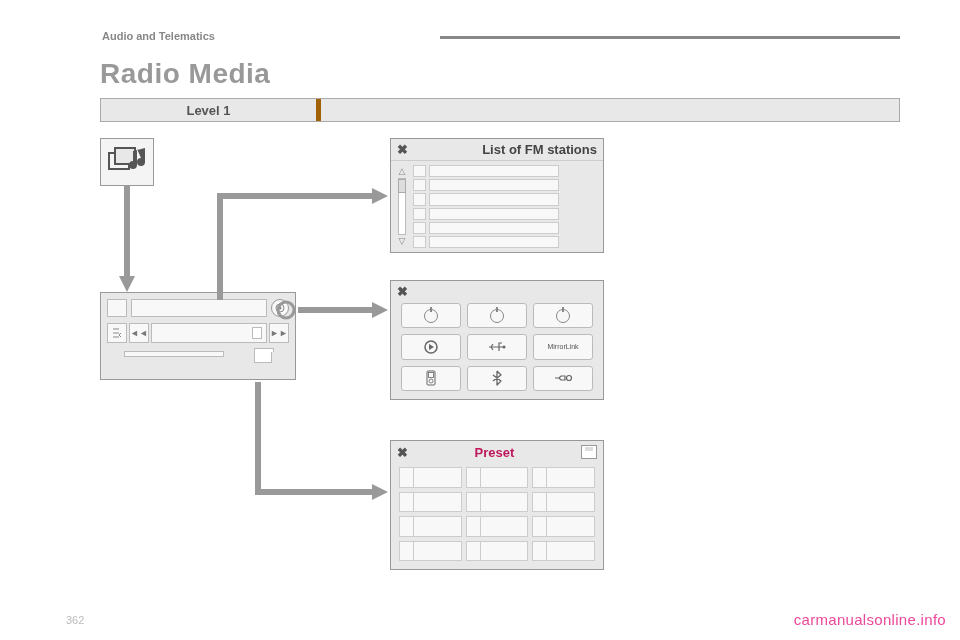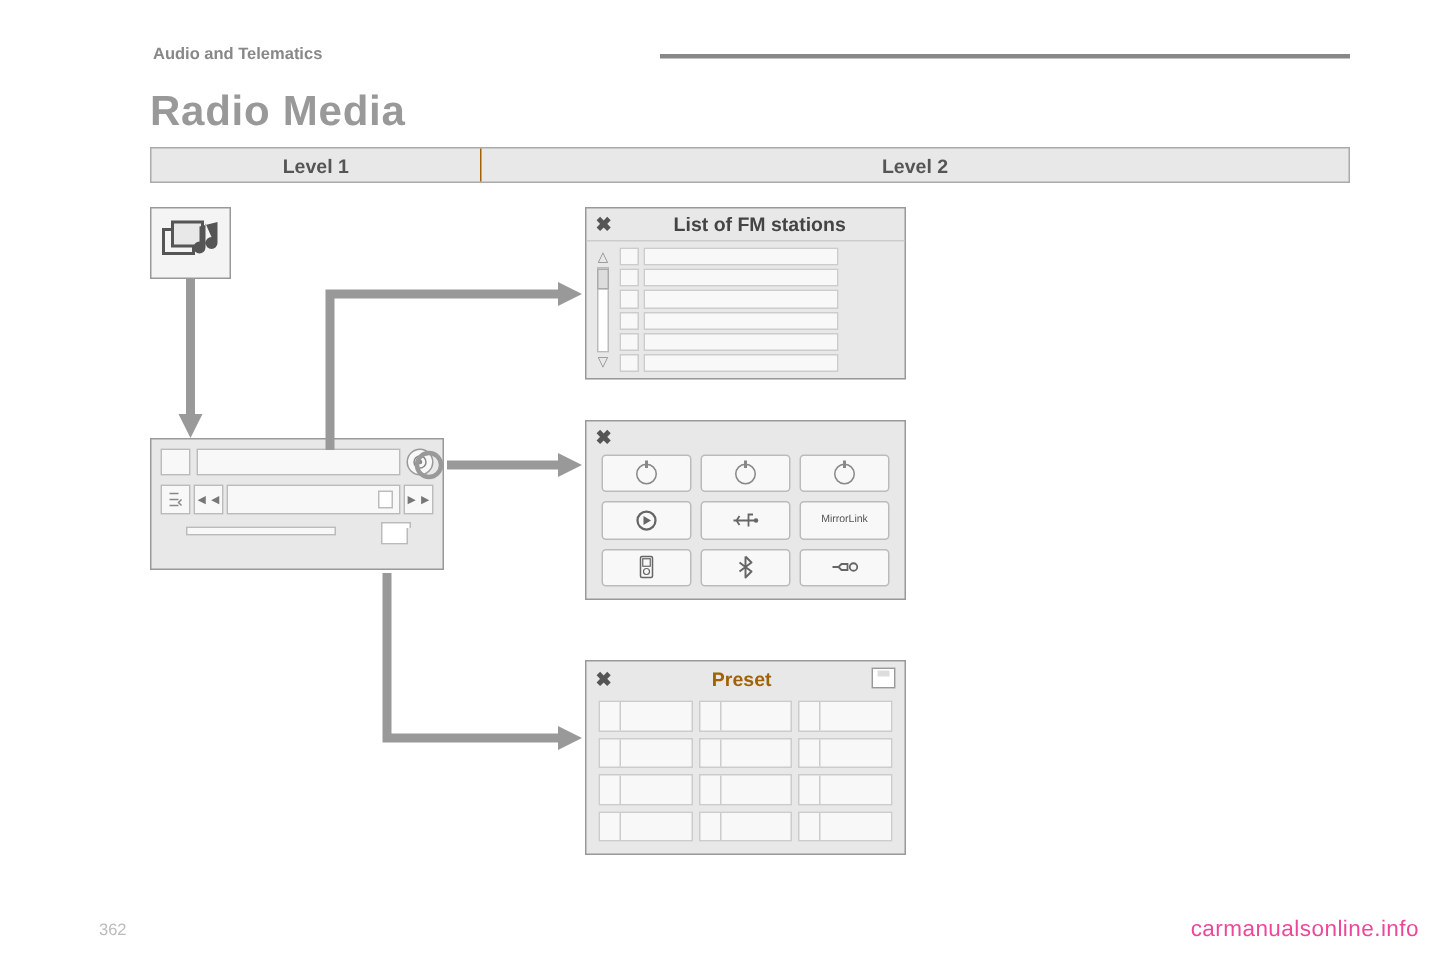--- a/index.html
+++ b/index.html
@@ -42,21 +42,21 @@
       top: 98px;
       left: 100px;
       right: 60px;
       height: 24px;
       display: flex;
       border: 1px solid #aaa;
       background: #e8e8e8;
     }
     .level-cell {
       flex: 0 0 220px;
-      border-right: 1px solid #a16207;
+      border-right: 5px solid #a16207;
       display: flex;
       align-items: center;
       justify-content: center;
       font-size: 13px;
       font-weight: bold;
       color: #555;
     }
     .level-cell.wide { flex: 1; border-right: none; }
     .media-icon-box {
       position: absolute;
@@ -113,21 +113,21 @@
     }
     .fm-head {
       height: 22px;
       display: flex;
       align-items: center;
       padding: 0 6px;
       gap: 8px;
       border-bottom: 1px solid #ccc;
     }
     .close-x { font-size: 13px; font-weight: bold; color: #555; }
-    .fm-title { flex:1; text-align:center; font-size: 13px; font-weight: bold; color: #444; }
+    .fm-title { flex:1; text-align:right; font-size: 13px; font-weight: bold; color: #444; }
     .fm-body { display:flex; height: calc(100% - 22px); padding: 4px;}
     .fm-scroll { width: 14px; display:flex; flex-direction:column; align-items:center; justify-content:space-between; padding:2px 0;}
     .fm-scroll .tri { font-size:9px; color:#888; line-height:1;}
     .fm-scroll .track { flex:1; width:8px; border:1px solid #bbb; margin:2px 0; position:relative; background:#fff;}
     .fm-scroll .thumb { position:absolute; top:0; left:-1px; right:-1px; height:14px; background:#ddd; border:1px solid #aaa;}
     .fm-list { flex:1; display:flex; flex-direction:column; gap:2px; padding:0 4px;}
     .fm-row { display:flex; gap:3px; height:13px;}
     .fm-row .sq { width:13px; background:#f8f8f8; border:1px solid #ccc;}
     .fm-row .line { flex:1; background:#f8f8f8; border:1px solid #ccc; max-width:130px;}
     
@@ -143,21 +143,21 @@
     .src-cell .radio-dot { width:14px; height:14px; border:1px solid #888; border-radius:50%; position:relative;}
     .src-cell .radio-dot:after{ content:""; position:absolute; width:2px; height:5px; background:#888; top:-3px; left:50%; transform:translateX(-50%);}
     
     .preset-panel {
       top: 440px;
       left: 390px;
       width: 214px;
       height: 130px;
     }
     .preset-head { height: 22px; display:flex; align-items:center; padding:0 6px; gap:6px; }
-    .preset-title { flex:1; text-align:center; font-size: 13px; font-weight: bold; color:#a16207;}
+    .preset-title { flex:1; text-align:center; font-size: 13px; font-weight: bold; color:#be185d;}
     .save-ico { width:16px; height:14px; border:1px solid #999; background:#fff; position:relative;}
     .save-ico:after { content:""; position:absolute; top:1px; left:3px; right:3px; height:4px; background:#ddd;}
     .preset-grid { display:grid; grid-template-columns: repeat(3, 1fr); grid-template-rows: repeat(4, 1fr); gap:4px; padding:4px 8px 8px; height: calc(100% - 22px);}
     .preset-cell { background:#f8f8f8; border:1px solid #ccc; display:flex;}
     .preset-cell .num { width:14px; border-right:1px solid #ccc;}
     
     svg.arrows { position:absolute; top:0; left:0; width:960px; height:640px; pointer-events:none;}
     .arrow-line { stroke:#999; stroke-width:6; fill:none;}
     .arrow-head { fill:#999;}
     
@@ -181,21 +181,20 @@
 </head>
 <body>
 
 <div class="top-header">Audio and Telematics</div>
 <div class="top-rule"></div>
 
 <div class="title">Radio Media</div>
 
 <div class="level-table">
   <div class="level-cell">Level 1</div>
-  <div class="level-cell wide">Level 2</div>
 </div>
 
 <div class="media-icon-box">
   <svg width="40" height="34" viewBox="0 0 40 34">
     <rect x="2" y="8" width="20" height="16" fill="none" stroke="#555" stroke-width="2"></rect>
     <rect x="8" y="3" width="20" height="16" fill="#e8e8e8" stroke="#555" stroke-width="2"></rect>
     <path d="M30 4 L30 20 A4 4 0 1 1 26 16 L26 6 L38 3 L38 17 A4 4 0 1 1 34 13" fill="#555"></path>
   </svg>
 </div>
 

